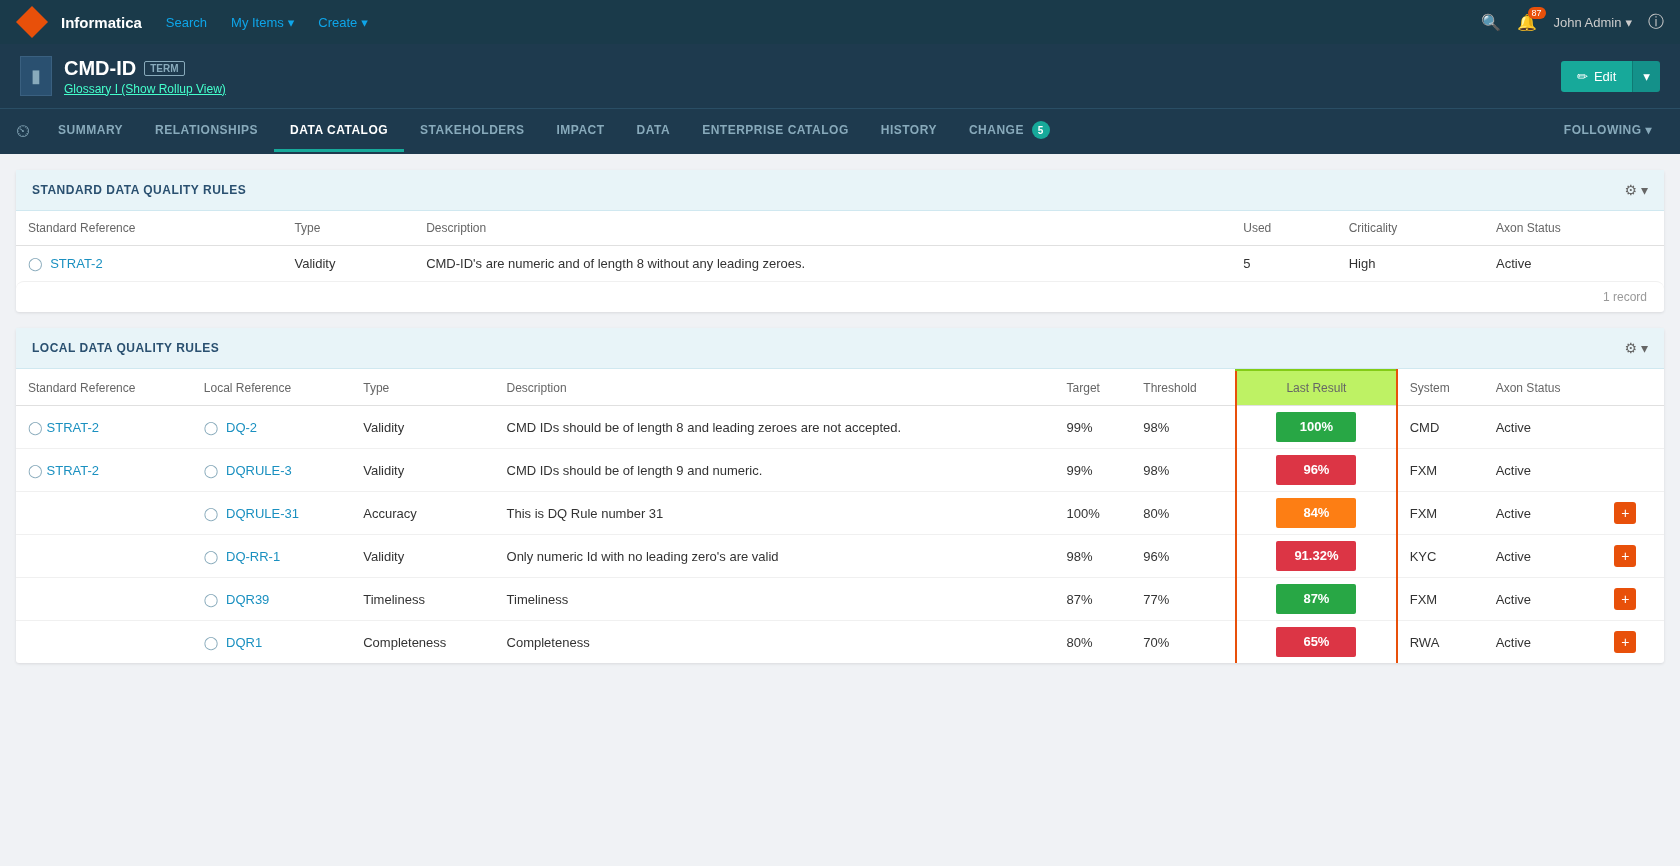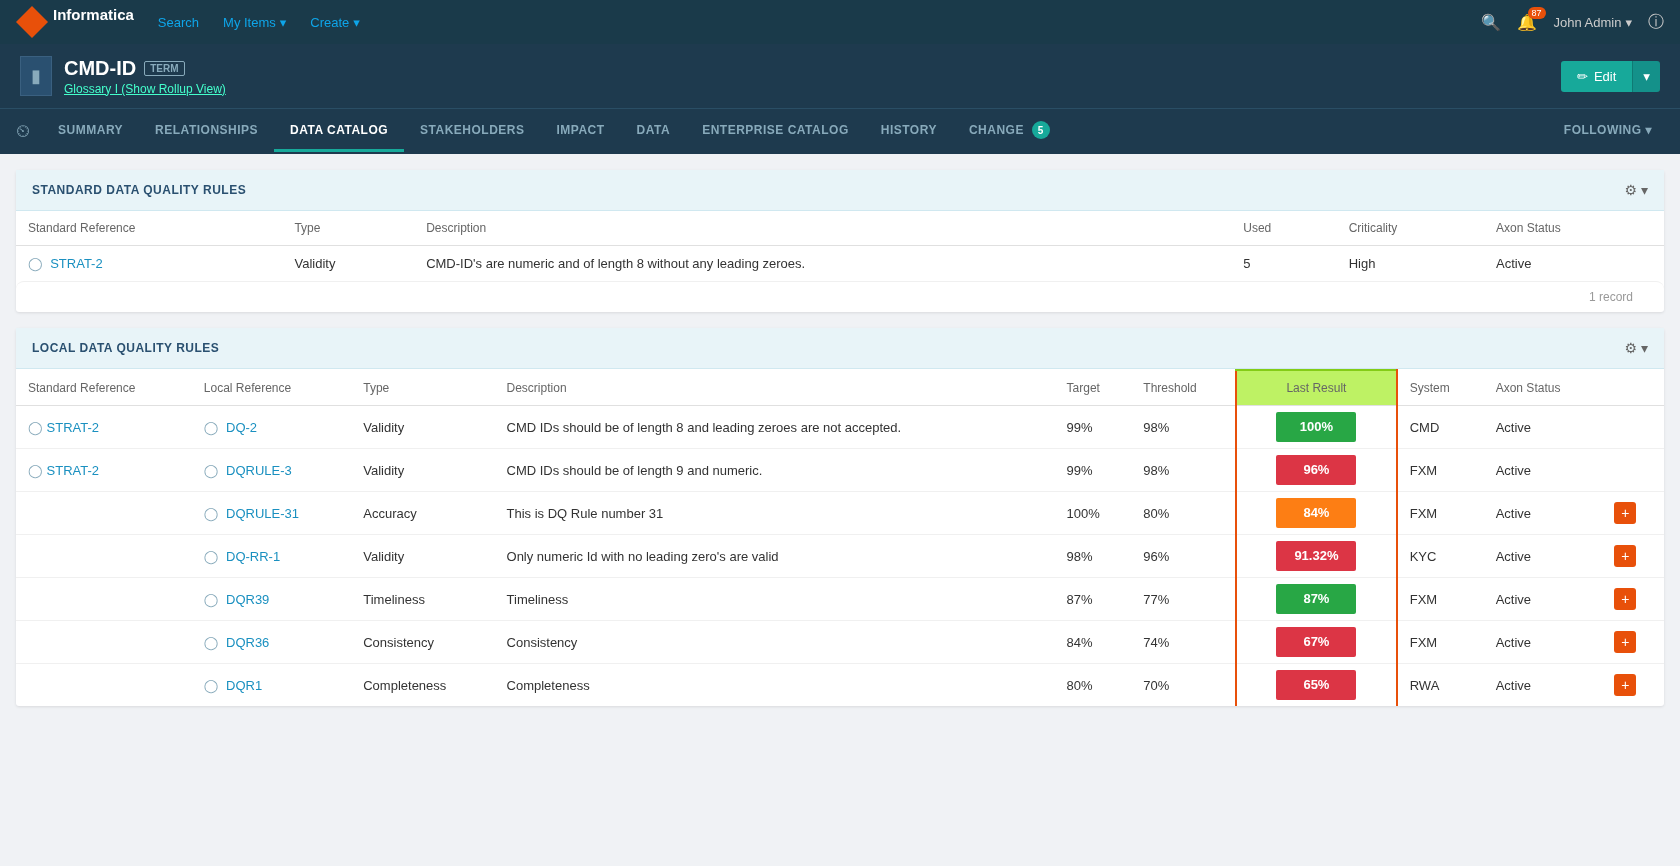--- a/index.html
+++ b/index.html
@@ -9,21 +9,22 @@
     .top-nav {
       background: #1a3a4a;
       height: 44px;
       display: flex;
       align-items: center;
       padding: 0 16px;
       gap: 24px;
     }
     .top-nav .logo {
       display: flex;
-      gap: 5px;
+      align-items: center;
+      gap: 13px;
     }
     .logo-icon {
       width: 32px; height: 32px;
       background: #e8500a;
       clip-path: polygon(50% 0%, 100% 50%, 50% 100%, 0% 50%);
       display: flex; align-items: center; justify-content: center;
     }
     .logo-text { color: white; font-size: 15px; font-weight: bold; }
     .nav-link {
       color: #0ea5e9;
@@ -171,21 +172,21 @@
     .data-table td {
       padding: 10px 12px;
       font-size: 13px;
       border-bottom: 1px solid #f0f0f0;
       vertical-align: middle;
     }
     .data-table tr:last-child td { border-bottom: none; }
     .ref-link { color: #1a90c0; text-decoration: none; cursor: pointer; }
     .record-count {
       text-align: right;
-      padding: 8px 31px;
+      padding: 8px 17px;
       font-size: 12px;
       color: #999;
       border-top: 1px solid #f0f0f0;
       border-radius: 8px;
     }
 
     
     .local-table-wrapper { overflow-x: hidden; position: relative; }
     .local-table { width: 100%; border-collapse: collapse; }
     .local-table th {
@@ -467,39 +468,20 @@
     <td>FXM</td>
     <td>Active</td>
     <td>
                 <button class="plus-btn">+</button>
               </td>
   </tr>
             <tr>
     <td></td>
     <td>
       <span style="color:#8ab; margin-right:4px;">◯</span>
-      <a class="ref-link">DQR36</a>
-    </td>
-    <td>Consistency</td>
-    <td>Consistency</td>
-    <td>84%</td>
-    <td>74%</td>
-    <td class="last-result-col" style="text-align:center; padding:6px 8px;">
-      <span class="result-badge bg-red">67%</span>
-    </td>
-    <td>FXM</td>
-    <td>Active</td>
-    <td>
-                <button class="plus-btn">+</button>
-              </td>
-  </tr>
-            <tr>
-    <td></td>
-    <td>
-      <span style="color:#8ab; margin-right:4px;">◯</span>
       <a class="ref-link">DQR1</a>
     </td>
     <td>Completeness</td>
     <td>Completeness</td>
     <td>80%</td>
     <td>70%</td>
     <td class="last-result-col" style="text-align:center; padding:6px 8px;">
       <span class="result-badge bg-red">65%</span>
     </td>
     <td>RWA</td>

